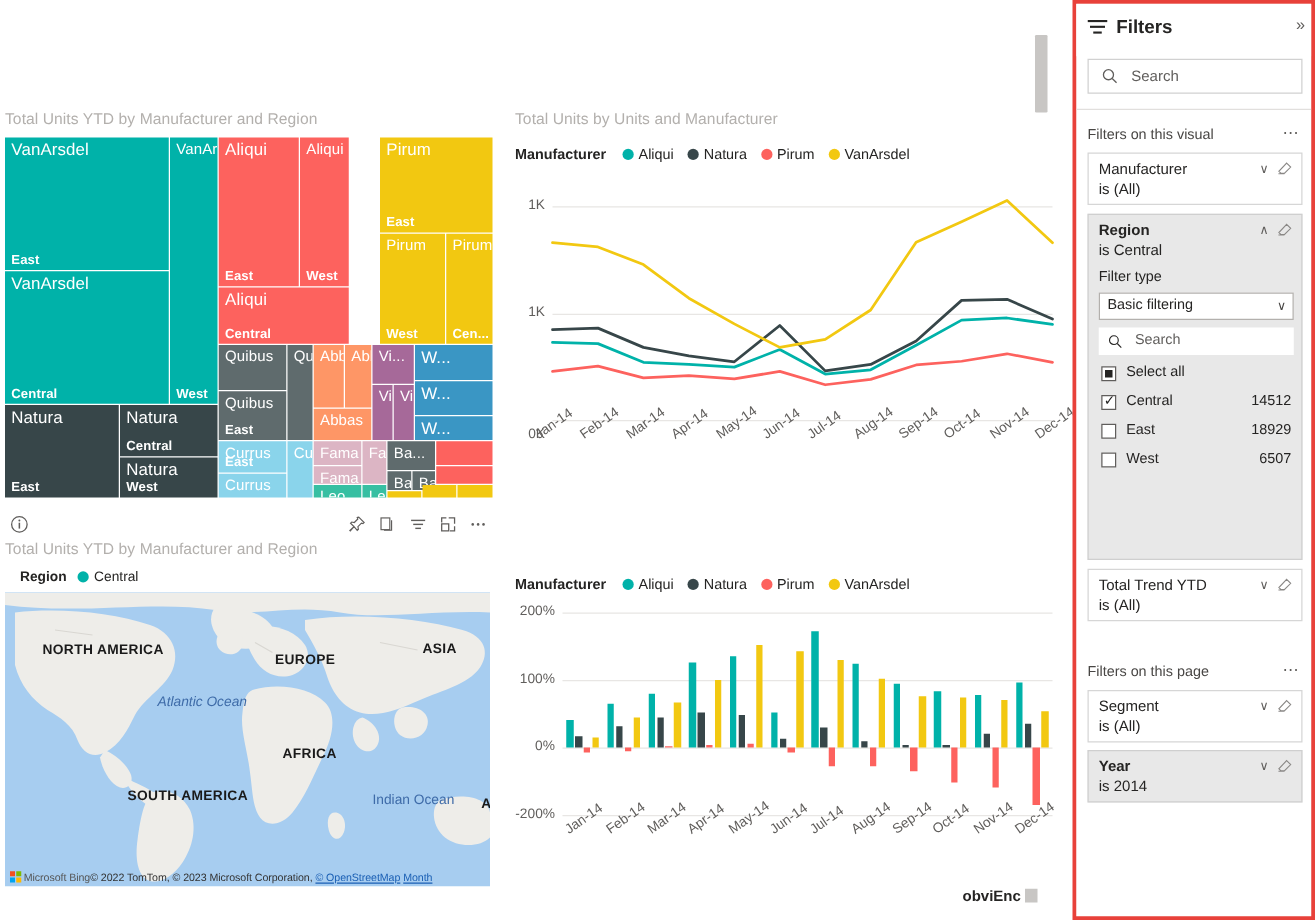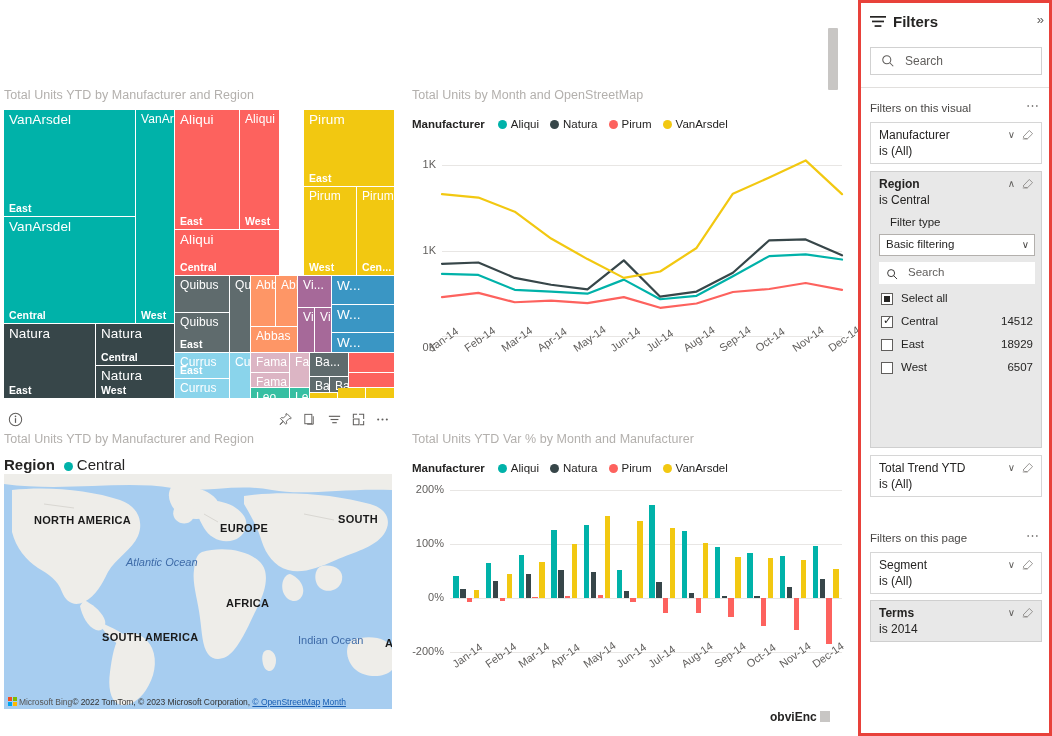--- a/index.html
+++ b/index.html
@@ -44,21 +44,21 @@
   .tm-name.sm { font-size:12px; }
 
   
   #visual-header { position:absolute; left:0; top:410px; width:396px; height:22px; }
   .vh-icon { position:absolute; top:2px; width:18px; height:18px; color:#605e5c; }
   .vh-icon svg { display:block; }
 
   
   #map-visual { position:absolute; left:0; top:432px; width:396px; height:290px; }
   #map-visual .visual-title { position:absolute; left:4px; top:0; }
-  #map-legend { position:absolute; left:4px; top:24px; font-size:15px; white-space:nowrap; }
+  #map-legend { position:absolute; left:16px; top:24px; font-size:11px; white-space:nowrap; }
   #map-legend .lg-label { font-weight:bold; color:#252423; }
   .lg-dot { display:inline-block; width:9px; height:9px; border-radius:50%; margin:0 4px 0 9px; vertical-align:-1px; }
   #map-canvas {
     position:absolute; left:4px; top:42px; width:388px; height:235px;
     background:#a7cdf0; overflow:hidden;
   }
   #map-canvas svg { position:absolute; left:0; top:0; }
   .map-continent-label {
     position:absolute; font-size:11px; font-weight:bold; color:#1a1a1a;
     white-space:nowrap; letter-spacing:.3px;
@@ -382,37 +382,37 @@
         <path d="M348 166 C366 160 386 164 388 176 L388 196 C380 204 362 204 352 196 C342 188 340 172 348 166 Z" fill="#eeede9"></path>
 
         <path d="M264 176 C270 176 274 184 271 192 C268 200 261 198 259 190 C257 182 259 176 264 176 Z" fill="#eeede9"></path>
 
         <path d="M40 30 L70 34 M200 40 L214 48 M300 40 L330 46" stroke="#d9d7d2" stroke-width="1" fill="none"></path>
       </svg>
       <span class="map-continent-label" style="left:30px;  top:40px;">NORTH AMERICA</span>
       <span class="map-continent-label" style="left:98px;  top:157px;">SOUTH AMERICA</span>
       <span class="map-continent-label" style="left:216px; top:48px;">EUROPE</span>
       <span class="map-continent-label" style="left:222px; top:123px;">AFRICA</span>
-      <span class="map-continent-label" style="left:334px; top:39px;">SOUTH</span>
+      <span class="map-continent-label" style="left:334px; top:39px;">ASIA</span>
       <span class="map-continent-label" style="left:381px; top:163px;">A</span>
       <span class="map-ocean-label" style="left:122px; top:82px; width:56px;font-style:italic;">Atlantic Ocean</span>
       <span class="map-ocean-label" style="left:294px; top:160px; width:48px;">Indian Ocean</span>
 
       <div id="map-attrib">
         <span id="bing-logo">
           <i style="left:0;top:0;background:#f25022;"></i><i style="left:5px;top:0;background:#7fba00;"></i><i style="left:0;top:5px;background:#00a4ef;"></i><i style="left:5px;top:5px;background:#ffb900;"></i>
         </span><span style="color:#555;">Microsoft Bing</span><span>© 2022 TomTom, © 2023 Microsoft Corporation,</span>
         <a href="#">© OpenStreetMap</a>
         <a href="#">Month</a>
       </div>
     </div>
   </div>
 
   <div id="line-visual">
-    <div class="visual-title">Total Units by Month and OpenStreetMap</div>
+    <div class="visual-title">Total Units by Units and Manufacturer</div>
     <div class="chart-legend" id="line-legend"><span class="lg-label">Manufacturer</span><span class="lg-dot" style="background: rgb(0, 178, 169);"></span><span class="lg-item">Aliqui</span><span class="lg-dot" style="background: rgb(55, 70, 73);"></span><span class="lg-item">Natura</span><span class="lg-dot" style="background: rgb(253, 98, 94);"></span><span class="lg-item">Pirum</span><span class="lg-dot" style="background: rgb(242, 200, 17);"></span><span class="lg-item">VanArsdel</span></div>
     <div id="line-plot" style="position:absolute; left:0; top:52px; width:440px; height:250px;">
         <div class="gridline" style="left: 36px; top: 196px; width: 400px;"></div>
         <div class="axis-lbl-y" style="left: 0px; top: 201px; width: 30px;">0K</div>
         <div class="gridline" style="left: 36px; top: 110.545px; width: 400px;"></div>
         <div class="axis-lbl-y" style="left: 0px; top: 103.545px; width: 30px;">1K</div>
         <div class="gridline" style="left: 36px; top: 25.0909px; width: 400px;"></div>
         <div class="axis-lbl-y" style="left: 0px; top: 18.0909px; width: 30px;">1K</div>
         <svg width="440" height="210" style="position: absolute; left: 0px; top: 0px;">
           <polyline points="36,133.87454545454545 72.36363636363637,134.9 108.72727272727273,149.85454545454544 145.0909090909091,151.56363636363636 181.45454545454547,153.7 217.8181818181818,139.6 254.1818181818182,159.25454545454545 290.5454545454545,155.83636363636364 326.90909090909093,136.1818181818182 363.27272727272725,116.10000000000001 399.6363636363636,114.39090909090909 436,119.51818181818182" fill="none" stroke="#00b2a9" stroke-width="2.2" stroke-linejoin="round" stroke-linecap="round"></polyline>
@@ -429,21 +429,20 @@
         <div class="axis-lbl-x" style="left: 238.182px; top: 204px;">Jul-14</div>
         <div class="axis-lbl-x" style="left: 274.545px; top: 204px;">Aug-14</div>
         <div class="axis-lbl-x" style="left: 310.909px; top: 204px;">Sep-14</div>
         <div class="axis-lbl-x" style="left: 347.273px; top: 204px;">Oct-14</div>
         <div class="axis-lbl-x" style="left: 383.636px; top: 204px;">Nov-14</div>
         <div class="axis-lbl-x" style="left: 420px; top: 204px;">Dec-14</div>
       </div>
   </div>
 
   <div id="bar-visual">
-    <div class="visual-title">Total Units YTD Var % by Month and Manufacturer</div>
     <div class="chart-legend" id="bar-legend"><span class="lg-label">Manufacturer</span><span class="lg-dot" style="background: rgb(0, 178, 169);"></span><span class="lg-item">Aliqui</span><span class="lg-dot" style="background: rgb(55, 70, 73);"></span><span class="lg-item">Natura</span><span class="lg-dot" style="background: rgb(253, 98, 94);"></span><span class="lg-item">Pirum</span><span class="lg-dot" style="background: rgb(242, 200, 17);"></span><span class="lg-item">VanArsdel</span></div>
     <div id="bar-plot" style="position:absolute; left:0; top:52px; width:440px; height:235px;">
         <div class="gridline" style="left: 44px; top: 168px; width: 392px;"></div>
         <div class="axis-lbl-y" style="left: 0px; top: 161px; width: 38px;">-200%</div>
         <div class="gridline" style="left: 44px; top: 114px; width: 392px;"></div>
         <div class="axis-lbl-y" style="left: 0px; top: 107px; width: 38px;">0%</div>
         <div class="gridline" style="left: 44px; top: 60px; width: 392px;"></div>
         <div class="axis-lbl-y" style="left: 0px; top: 53px; width: 38px;">100%</div>
         <div class="gridline" style="left: 44px; top: 6px; width: 392px;"></div>
         <div class="axis-lbl-y" style="left: 0px; top: -1px; width: 38px;">200%</div>
@@ -556,21 +555,21 @@
             <path d="M2 12.5h5.5M9.5 2.8l3.7 3.7-5.6 5.6H4.2L2.4 10.3z" fill="none" stroke="#8a8886" stroke-width="1"></path>
           </svg></span>
       </div>
       <div class="fcard active" style="top: 168px; height: 277px;">
         <span class="f-field bold">Region</span>
         <span class="f-cond">is Central</span>
         <span class="f-chev">∧</span>
         <span class="f-eraser"><svg viewBox="0 0 16 16" width="14" height="14">
             <path d="M2 12.5h5.5M9.5 2.8l3.7 3.7-5.6 5.6H4.2L2.4 10.3z" fill="none" stroke="#8a8886" stroke-width="1"></path>
           </svg></span>
-        <span class="f-subtitle" style="top: 44px; margin-left: 11px;">Filter type</span>
+        <span class="f-subtitle" style="top: 44px;">Filter type</span>
         <div class="f-select" style="top: 62px;">
           <span class="sel-val">Basic filtering</span>
           <span class="sel-chev">∨</span>
         </div>
         <div class="f-srch2" style="top: 90px;">
           <span style="position:absolute;left:6px;top:4px;"><svg viewBox="0 0 16 16" width="13" height="13">
               <circle cx="6.3" cy="6.3" r="4.3" fill="none" stroke="#252423" stroke-width="1.1"></circle>
               <path d="M9.6 9.6l4 4" stroke="#252423" stroke-width="1.1"></path>
             </svg></span>
           <span class="s2-txt">Search</span>
@@ -605,21 +604,21 @@
       </div>
       <div class="fcard" style="top: 549px; height: 42px;">
         <span class="f-field">Segment</span>
         <span class="f-cond">is (All)</span>
         <span class="f-chev">∨</span>
         <span class="f-eraser"><svg viewBox="0 0 16 16" width="14" height="14">
             <path d="M2 12.5h5.5M9.5 2.8l3.7 3.7-5.6 5.6H4.2L2.4 10.3z" fill="none" stroke="#8a8886" stroke-width="1"></path>
           </svg></span>
       </div>
       <div class="fcard active" style="top: 597px; height: 42px;">
-        <span class="f-field bold">Terms</span>
+        <span class="f-field bold">Year</span>
         <span class="f-cond">is 2014</span>
         <span class="f-chev">∨</span>
         <span class="f-eraser"><svg viewBox="0 0 16 16" width="14" height="14">
             <path d="M2 12.5h5.5M9.5 2.8l3.7 3.7-5.6 5.6H4.2L2.4 10.3z" fill="none" stroke="#8a8886" stroke-width="1"></path>
           </svg></span>
       </div>
     </div>
 </div>
 
 </body></html>

